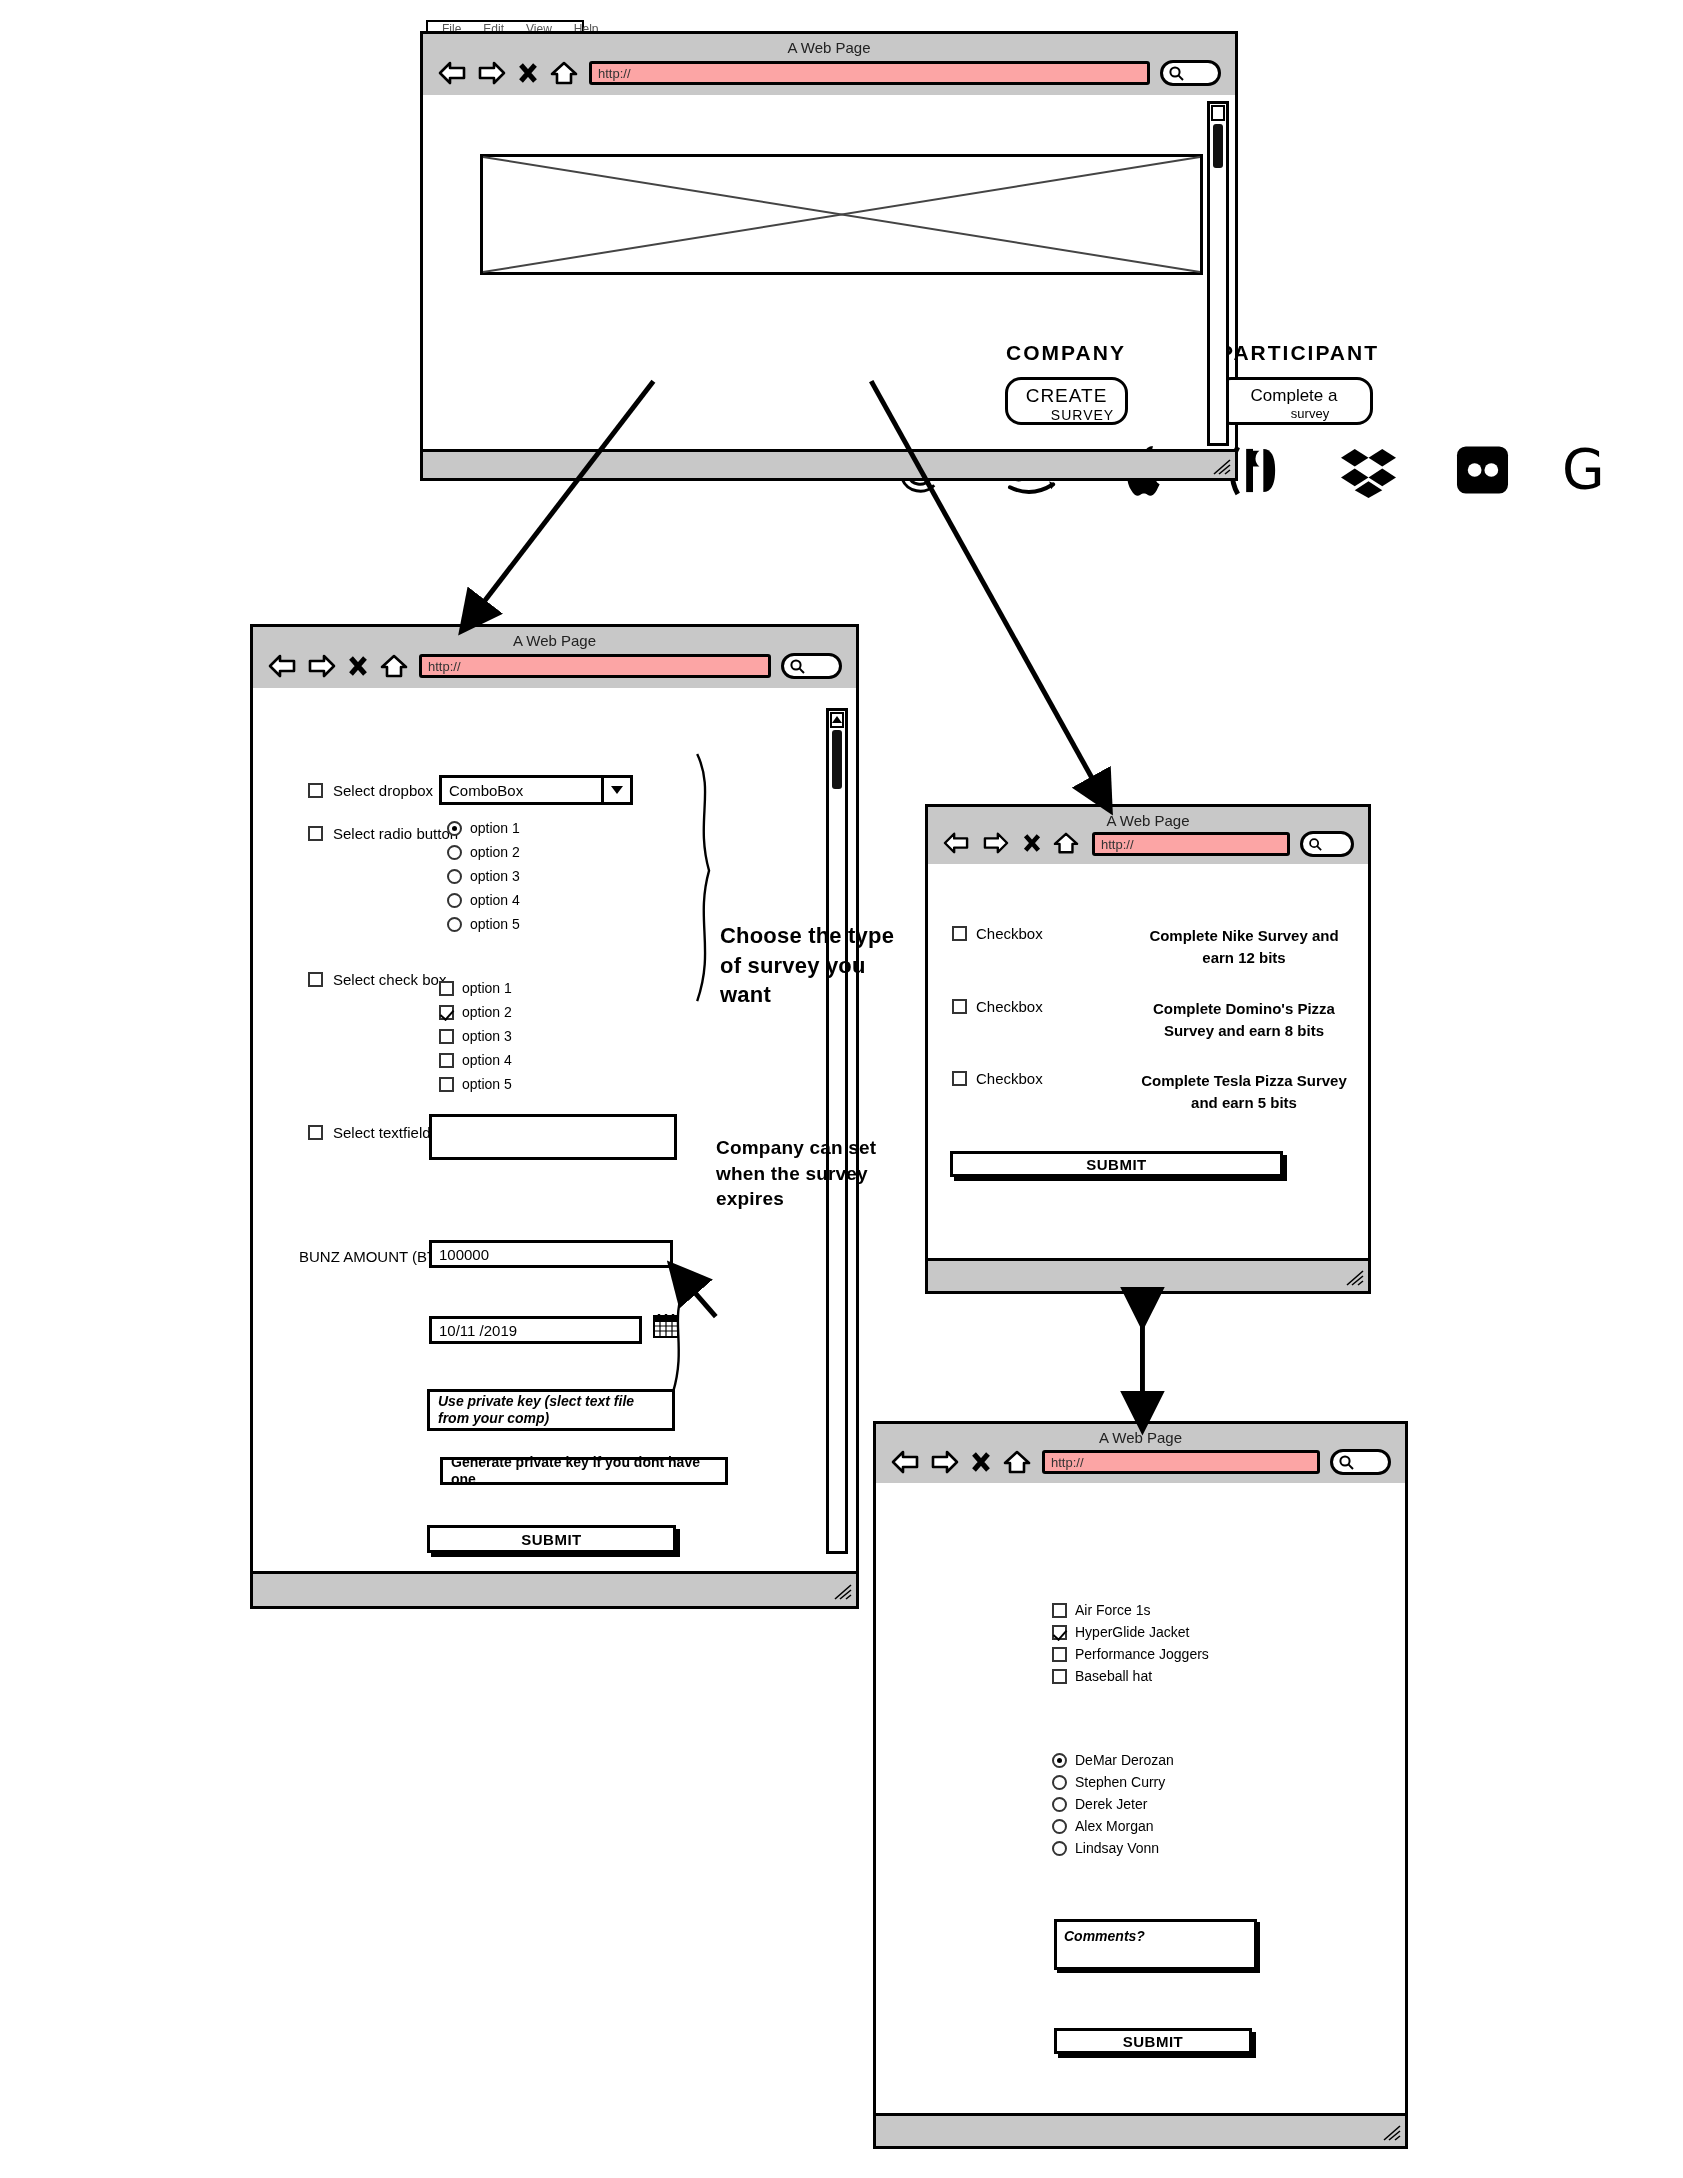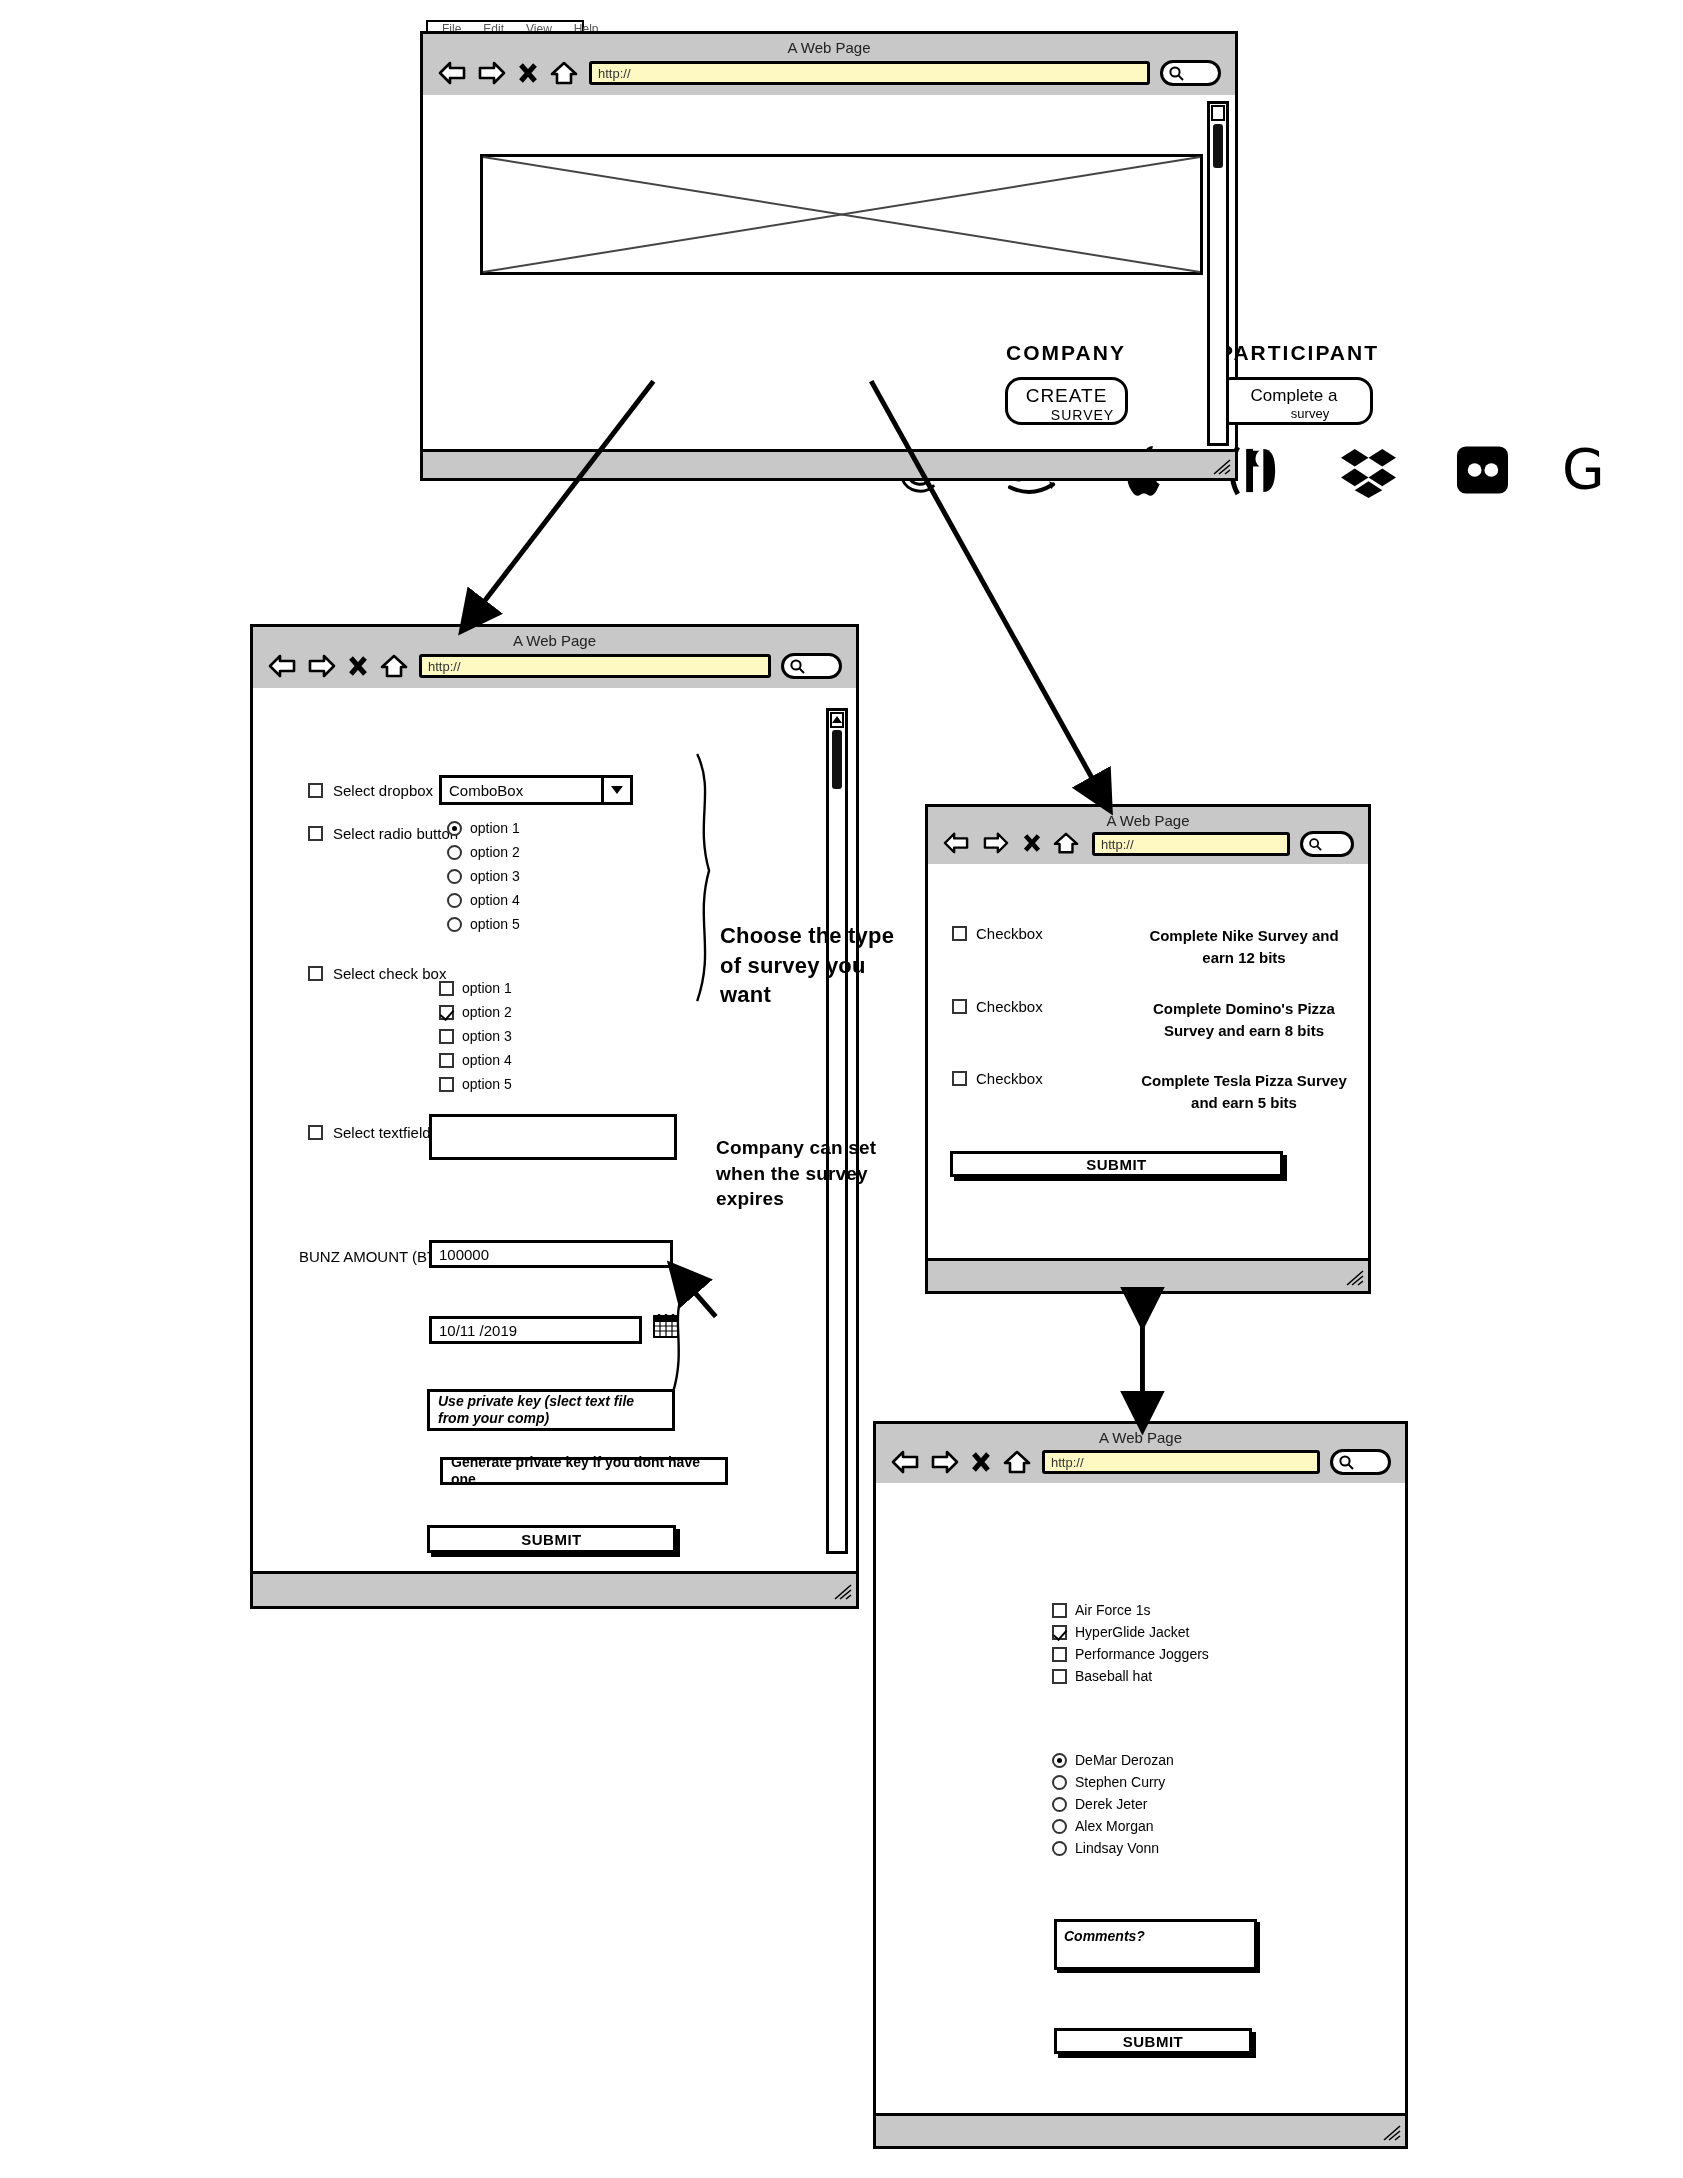--- a/index.html
+++ b/index.html
@@ -7,21 +7,21 @@
     width:1683px;height:2178px;position:relative;background:#ffffff;
     font-family:"Liberation Sans",sans-serif;color:#000;
     overflow:hidden;
   }
   
   .window{position:absolute;box-sizing:border-box;border:3px solid #000;background:#c8c8c8;}
   .titlebar{position:relative;height:61px;background:#c8c8c8;border-bottom:3px solid #7f1d1d;}
   .win-title{position:absolute;left:0;right:0;top:5px;text-align:center;font-size:15px;color:#222;}
   .navrow{position:absolute;left:14px;top:22px;right:14px;height:34px;display:flex;align-items:center;gap:10px;}
   .nav-ico{width:30px;height:26px;flex:none;}
-  .urlbar{flex:1;height:24px;background:#fef9c3;border:3px solid #000;border-radius:3px;
+  .urlbar{flex:1;height:24px;background:#fca5a5;border:3px solid #000;border-radius:3px;
           display:flex;align-items:center;padding:0 6px;font-size:13px;color:#333;box-sizing:border-box;}
   .searchbar{width:61px;height:26px;flex:none;background:#fff;border:3px solid #000;border-radius:14px;
           display:flex;align-items:center;padding-left:5px;box-sizing:border-box;}
   .page{position:absolute;left:0;right:0;background:#fff;}
   .statusbar{position:absolute;left:0;right:0;bottom:0;height:26px;background:#c8c8c8;border-top:3px solid #000;}
   .resize-grip{position:absolute;right:4px;bottom:3px;width:18px;height:16px;}
   .menubar{position:absolute;box-sizing:border-box;border:2px solid #000;background:#fff;height:17px;
            display:flex;align-items:center;gap:22px;padding-left:14px;font-size:12px;color:#555;}
   
   .scrollbar{position:absolute;width:22px;background:#fff;border:3px solid #000;box-sizing:border-box;}
@@ -267,21 +267,21 @@
         <span class="rb"></span>
         <span>option 4</span>
       </div>
       <div class="opt-row">
         <span class="rb"></span>
         <span>option 5</span>
       </div>
     </div>
 
     <div style="position:absolute;left:55px;top:277px;">
-      <div style="display:flex;align-items:center;gap:10px;">
+      <div style="display:flex;align-items:center;gap:10px;margin-top:6px;">
         <span class="cb"></span>
         <span class="lbl">Select check box</span>
       </div>
     </div>
     <div style="position:absolute;left:186px;top:292px;">
       <div class="opt-row">
         <span class="cb"></span>
         <span>option 1</span>
       </div>
       <div class="opt-row">

